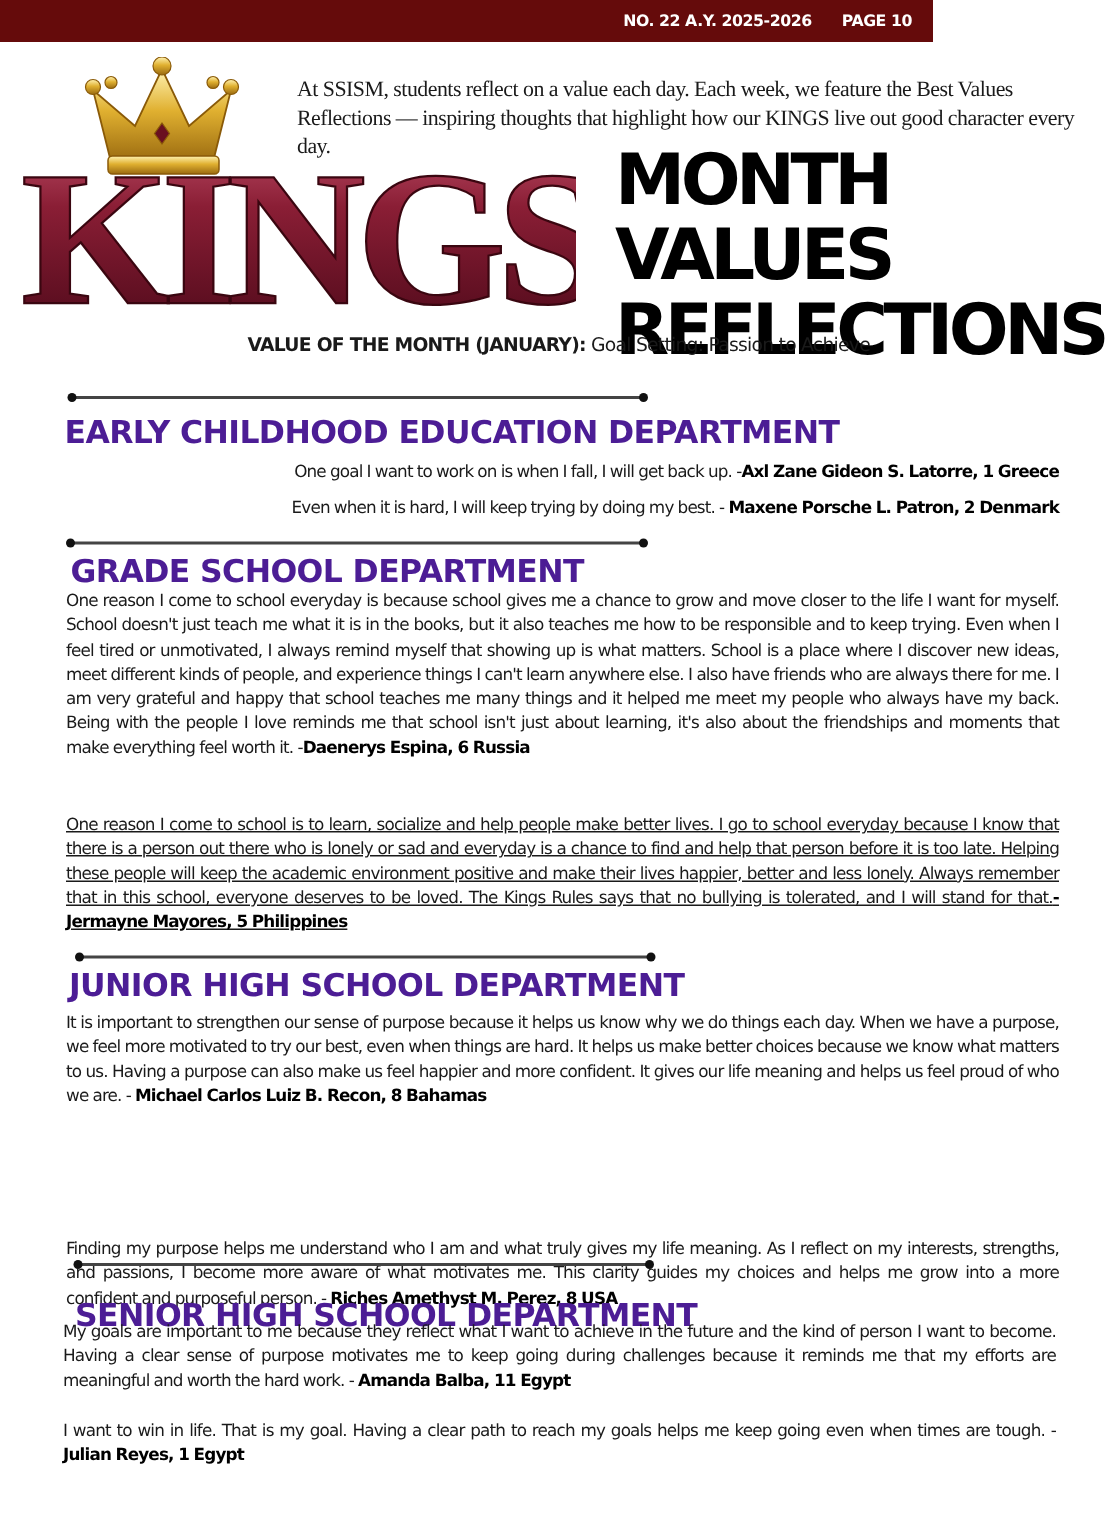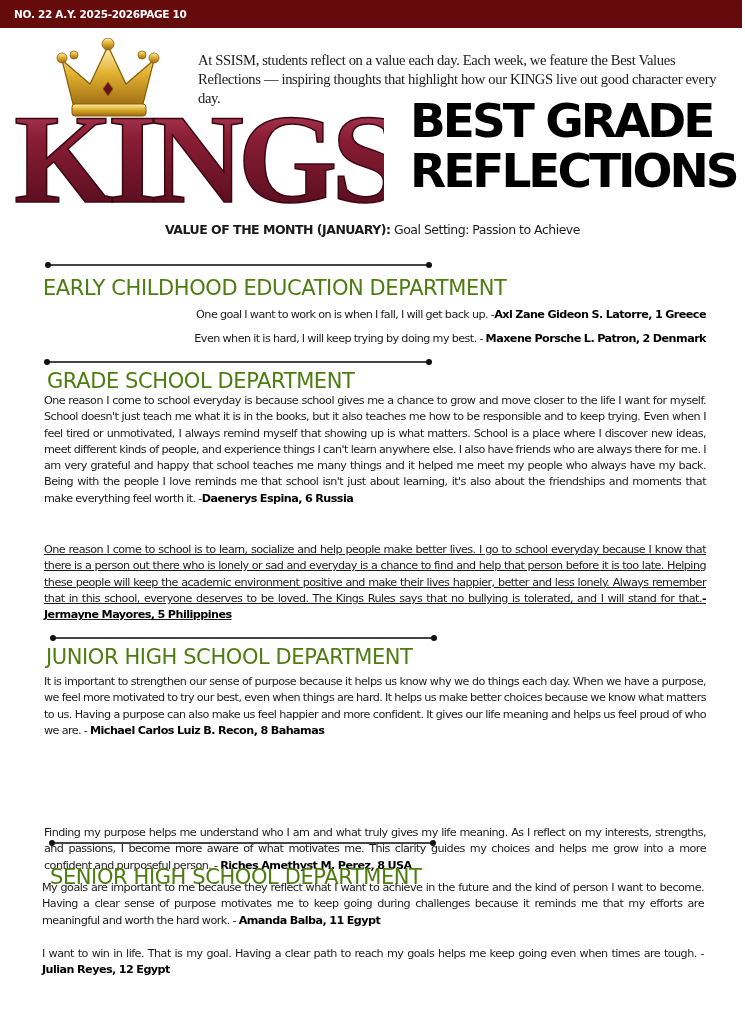--- a/index.html
+++ b/index.html
@@ -1,24 +1,24 @@
 <!DOCTYPE html>
 <html><head>
 <meta charset="utf-8">
 <style>
   * { margin: 0; padding: 0; box-sizing: border-box; }
   html, body { width: 745px; height: 1024px; background: #ffffff; overflow: hidden; }
   body { font-family: "Liberation Sans", "DejaVu Sans", sans-serif; color: #1a1a1a; position: relative; }
 
   .topbar {
-    position: absolute; left: 0; top: 0; width: 742px; height: 28px;
+    position: absolute; left: 0; top: 0; width: 622px; height: 28px;
     background: #650b0b; color: #ffffff;
-    display: flex; align-items: center; justify-content: flex-start;
+    display: flex; align-items: center; justify-content: flex-end;
     padding: 0 14px 0 14px;
-    font-family: "DejaVu Sans", sans-serif; font-weight: bold; font-size: 10.5px; letter-spacing: -0.3px;
+    font-family: "DejaVu Sans", sans-serif; font-weight: bold; font-size: 10.5px; letter-spacing: -0.3px; gap: 20px;
   }
 
   .header { position: absolute; left: 0; top: 28px; width: 745px; height: 190px; }
 
   .logo { position: absolute; left: 12px; top: 10px; width: 372px; height: 182px; }
 
   .intro {
     position: absolute; left: 198px; top: 23px; width: 540px;
     font-family: "Liberation Serif", "DejaVu Serif", serif; font-size: 14.6px; line-height: 19px; color: #1a1a1a;
     letter-spacing: -0.35px;
@@ -40,22 +40,22 @@
 
   .divider {
     position: absolute; height: 8px;
   }
   .divider .bar { position: absolute; left: 3px; right: 3px; top: 3px; height: 2px; background: #444; }
   .divider .dot { position: absolute; top: 1px; width: 6px; height: 6px; border-radius: 50%; background: #111; }
   .divider .dot.l { left: 0; }
   .divider .dot.r { right: 0; }
 
   .dept-title {
-    position: absolute; font-family: "DejaVu Sans", sans-serif; font-weight: normal;
-    color: #4d7c0f; font-size: 21px; letter-spacing: -0.4px; line-height: 24px;
+    position: absolute; font-family: "DejaVu Sans", sans-serif; font-weight: bold;
+    color: #4c1d95; font-size: 21px; letter-spacing: -0.4px; line-height: 24px;
   }
 
   .para {
     position: absolute; left: 44px; width: 662px;
     font-family: "DejaVu Sans", sans-serif; font-size: 11.2px; line-height: 16.3px;
     color: #1a1a1a; text-align: justify; letter-spacing: -0.55px; word-spacing: -0.3px;
   }
   .para .author { font-weight: bold; color: #000; }
   .para.single { text-align: right; }
 </style>
@@ -92,21 +92,21 @@
       <circle cx="142" cy="20" r="5" fill="url(#gold)" stroke="#8a5a08" stroke-width="0.8"></circle>
       <path d="M96 44 L101 51 L96 58 L91 51 Z" fill="#6a1020" stroke="#8a5a08" stroke-width="0.8"></path>
     </g>
 
     <text x="2" y="164" font-family="Liberation Serif, DejaVu Serif, serif" font-size="128" font-weight="bold" fill="url(#maroon)" stroke="#3a0610" stroke-width="1.5" letter-spacing="-6">KINGS</text>
   </svg>
 
   <div class="intro">At SSISM, students reflect on a value each day. Each week, we feature the Best Values Reflections — inspiring thoughts that highlight how our KINGS live out good character every day.</div>
 
   <div class="big-title">
-    <div>BEST GRADE</div>
+    <div>MONTH VALUES</div>
     <div>REFLECTIONS</div>
   </div>
 </div>
 
 <div class="value-lines">
   <div class="line1">
     <span class="lbl">VALUE OF THE MONTH (JANUARY):</span>
     <span>Goal Setting: Passion to Achieve</span>
   </div>
 </div>
@@ -153,14 +153,14 @@
 <div class="divider" style="left:49px; top:839px; width:387px;">
   <div class="bar"></div>
     <div class="dot l"></div>
     <div class="dot r"></div>
 </div>
 <div class="dept-title" style="left:50px; top:849px;margin-top:16px;">SENIOR HIGH SCHOOL DEPARTMENT</div>
 <div class="para" style="top:880px; left:42px;">
   <span>My goals are important to me because they reflect what I want to achieve in the future and the kind of person I want to become. Having a clear sense of purpose motivates me to keep going during challenges because it reminds me that my efforts are meaningful and worth the hard work. - </span><span class="author">Amanda Balba, 11 Egypt</span>
 </div>
 <div class="para" style="top:946px; left:42px;">
-  <span>I want to win in life. That is my goal. Having a clear path to reach my goals helps me keep going even when times are tough. - </span><span class="author">Julian Reyes, 12 Egypt</span>
+  <span>I want to win in life. That is my goal. Having a clear path to reach my goals helps me keep going even when times are tough. - </span><span class="author">Julian Reyes, 1 Egypt</span>
 </div>
 
 </body></html>

